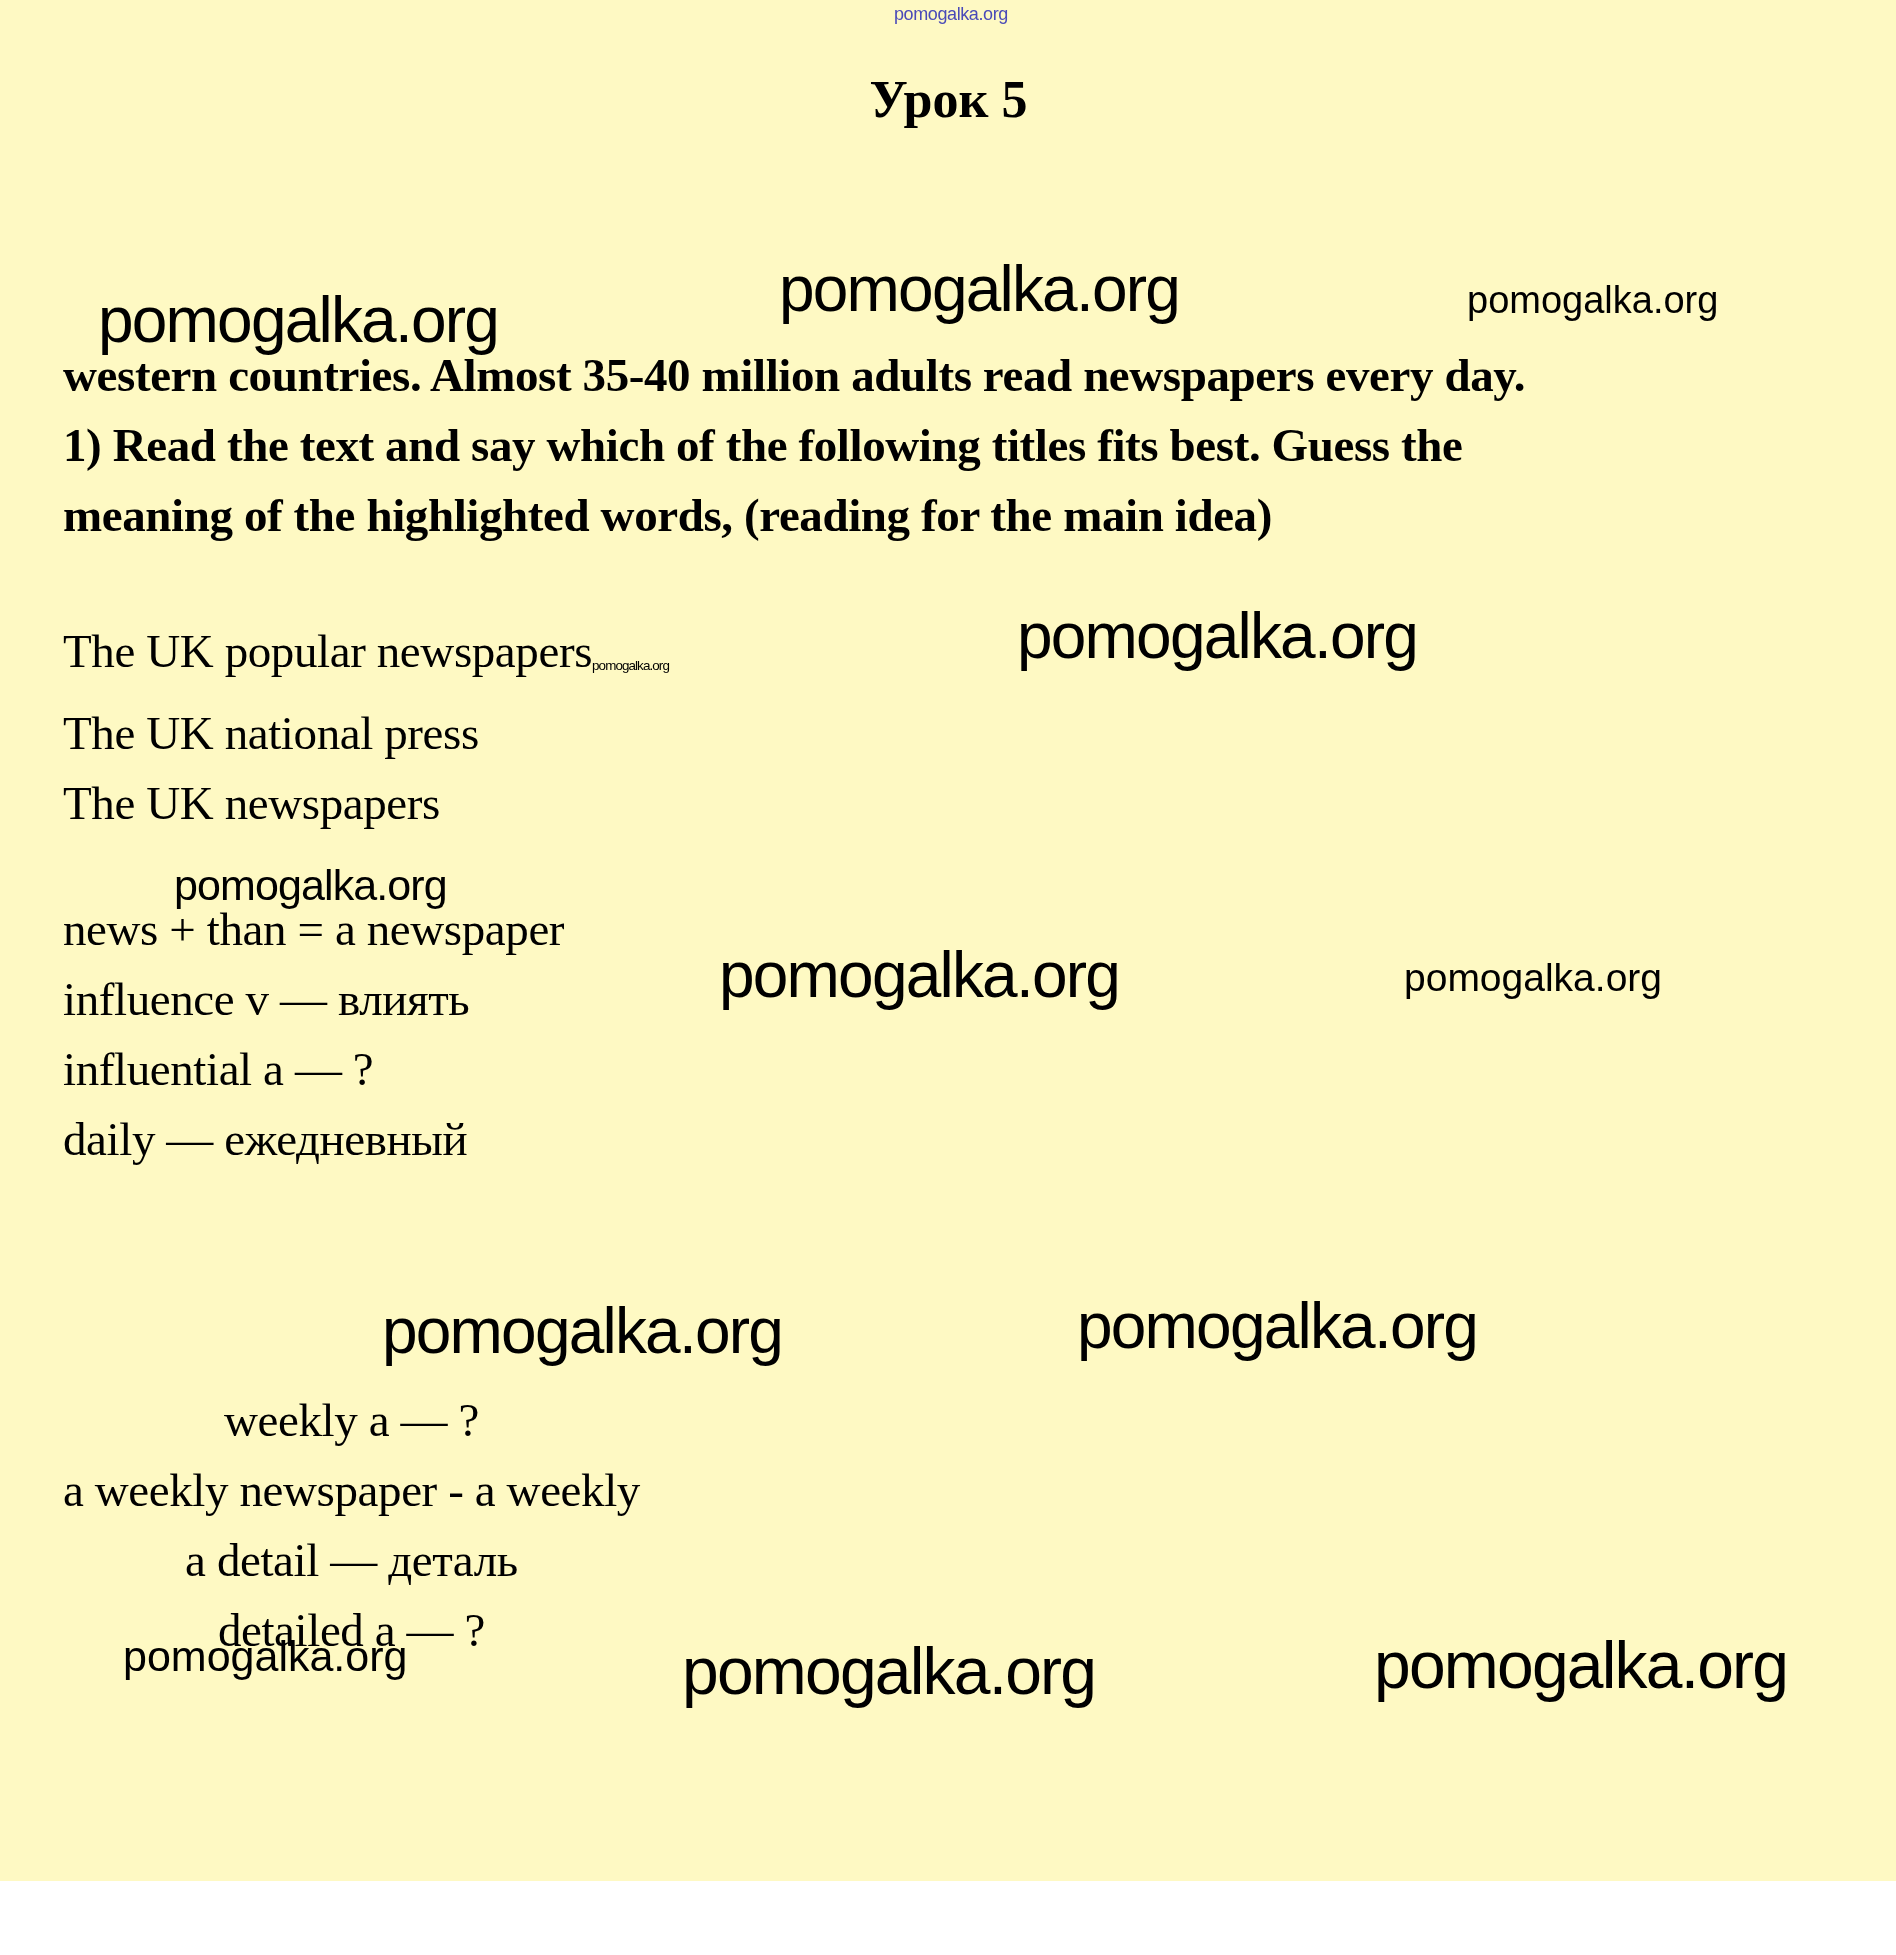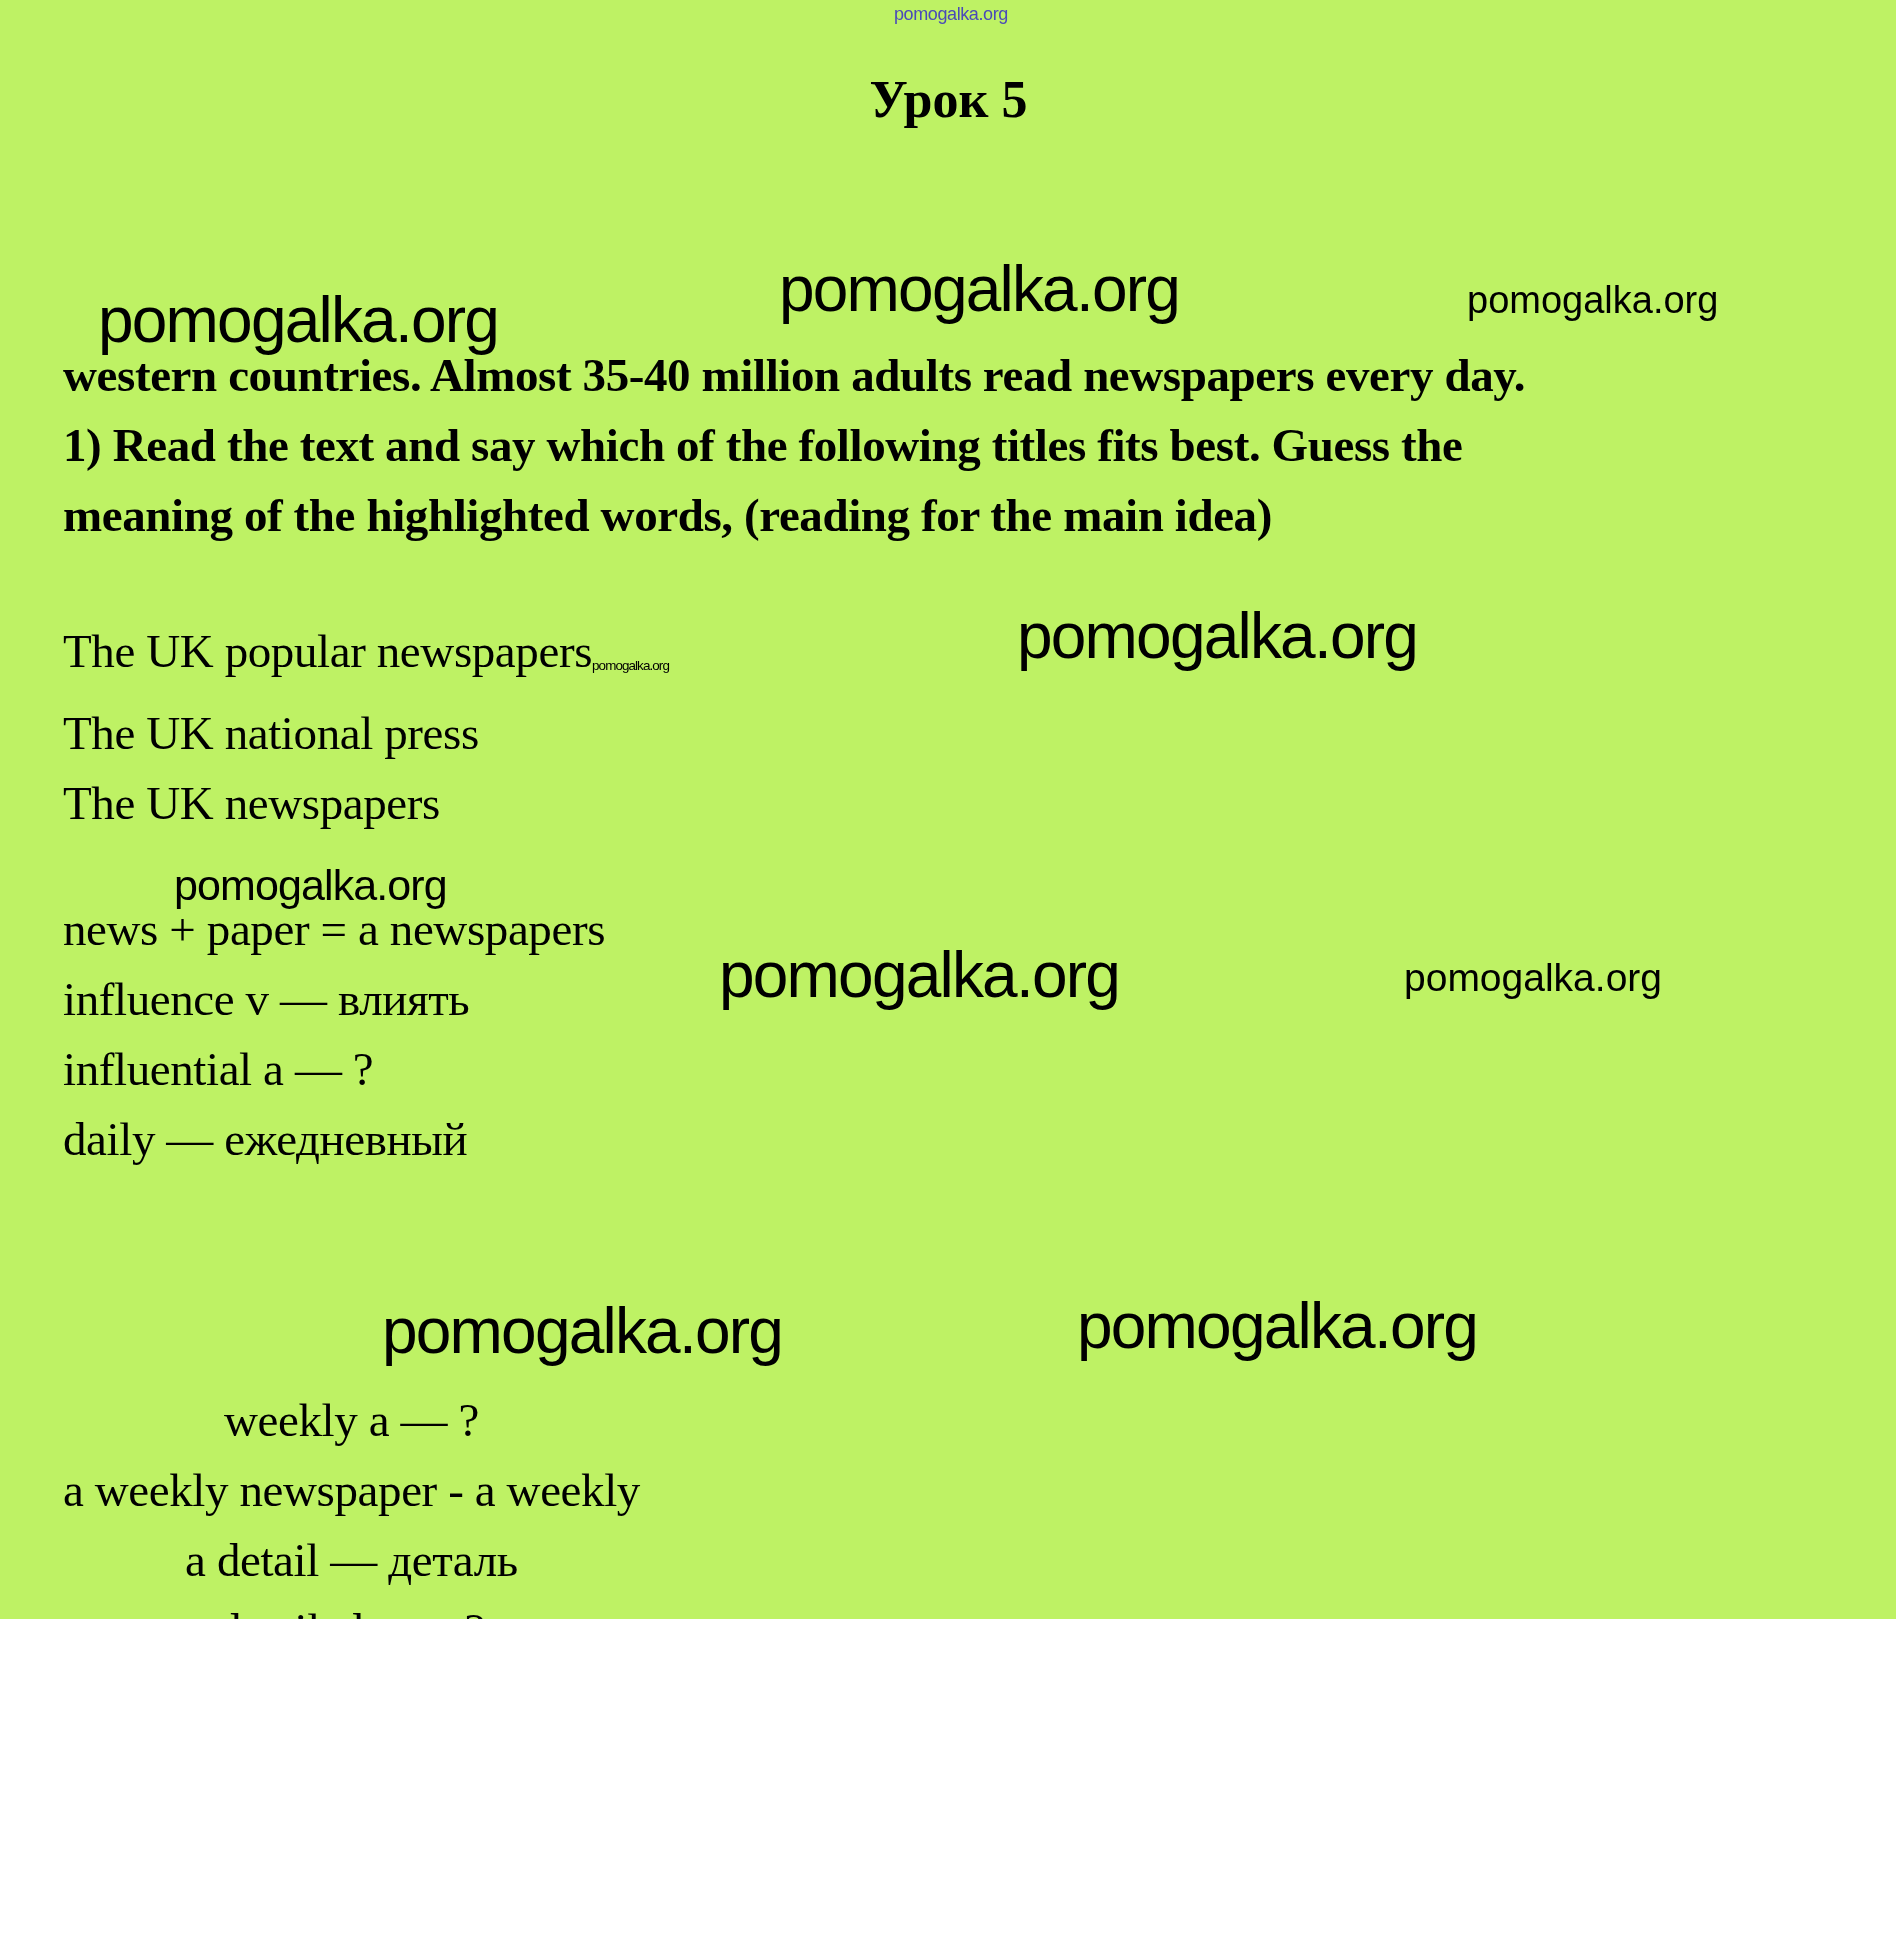--- a/index.html
+++ b/index.html
@@ -1,20 +1,20 @@
 <!DOCTYPE html>
 <html style="font-size:14.3px"><head>
 <meta charset="utf-8">
 <style>
   html,body { margin:0; padding:0; background:#ffffff; }
   .page {
     position:relative;
     width:1897px;
-    height:1619px;
-    background:#bef264;
+    height:1881px;
+    background:#fef9c3;
     overflow:hidden;
     color:#000;
   }
   .serif { font-family:"Liberation Serif", serif; color:#000; }
 
   
   .title {
     position:absolute;
     top:74px; left:0; width:100%;
     text-align:center;
@@ -98,21 +98,21 @@
 
   <div class="block serif b-titles">
     <div class="line"><span>The UK popular newspapers</span><span class="wm-inline">pomogalka.org</span></div>
     <div class="line">The UK national press</div>
     <div class="line">The UK newspapers</div>
   </div>
 
   <div class="wm wm-sm wm-e">pomogalka.org</div>
 
   <div class="block serif b-wb1">
-    <div class="line">news + paper = a newspapers</div>
+    <div class="line">news + than = a newspaper</div>
     <div class="line">influence v — влиять</div>
     <div class="line">influential a — ?</div>
     <div class="line">daily — ежедневный</div>
   </div>
 
   <div class="wm wm-big wm-f">pomogalka.org</div>
   <div class="wm wm-med wm-g">pomogalka.org</div>
 
   <div class="wm wm-big wm-h">pomogalka.org</div>
   <div class="wm wm-big wm-i">pomogalka.org</div>

